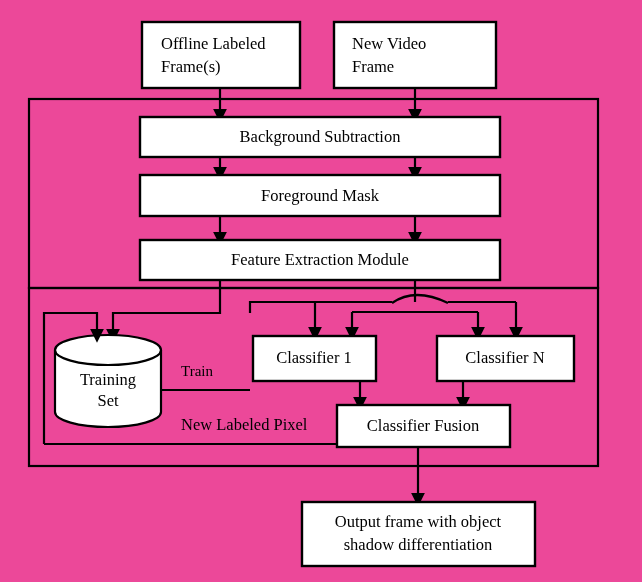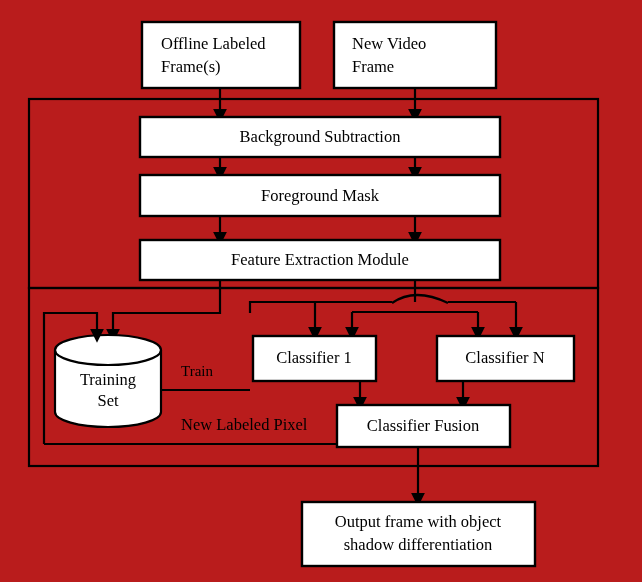--- a/index.html
+++ b/index.html
@@ -4,21 +4,21 @@
 <style>
   html, body {
     margin: 0;
     padding: 0;
     background: #ffffff;
   }
   #canvas {
     position: relative;
     width: 642px;
     height: 582px;
-    background: #b91c1c;
+    background: #ec4899;
     font-family: "Liberation Serif", "DejaVu Serif", serif;
     overflow: hidden;
   }
   svg#diagram {
     position: absolute;
     left: 0;
     top: 0;
     width: 642px;
     height: 582px;
   }

